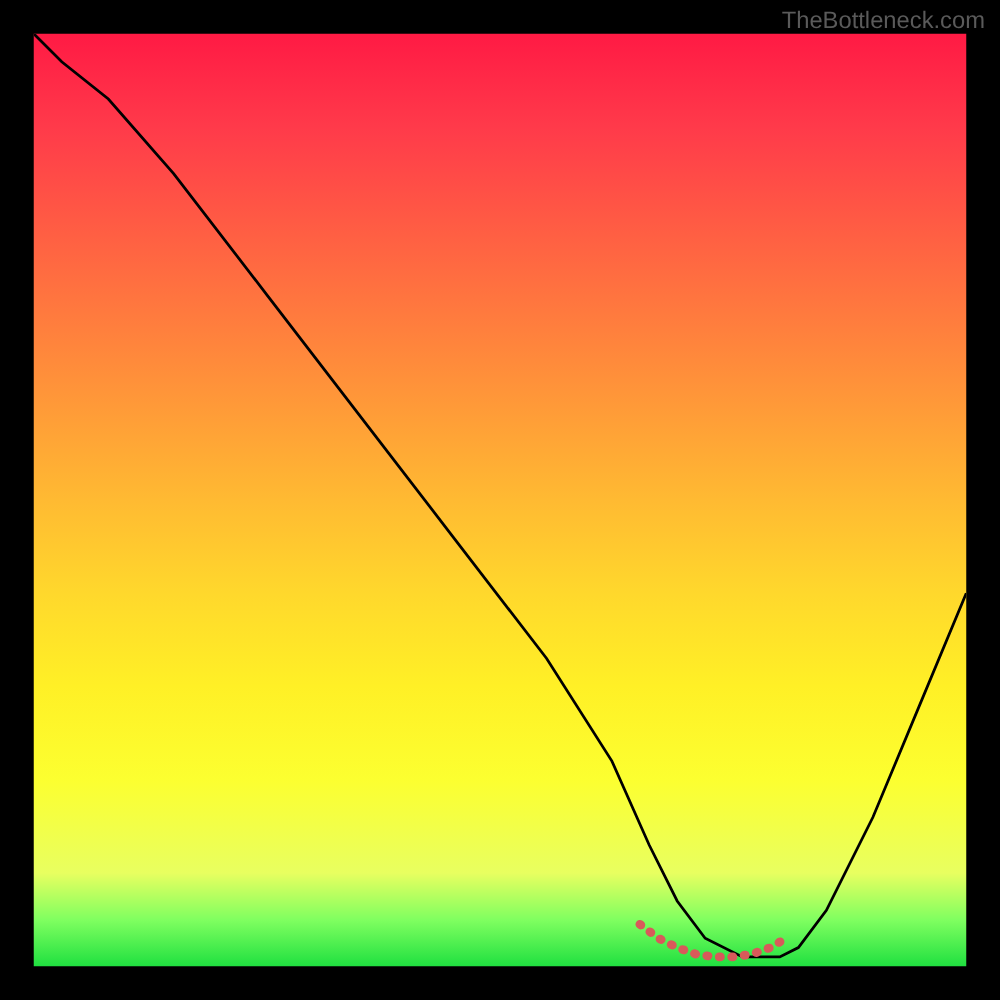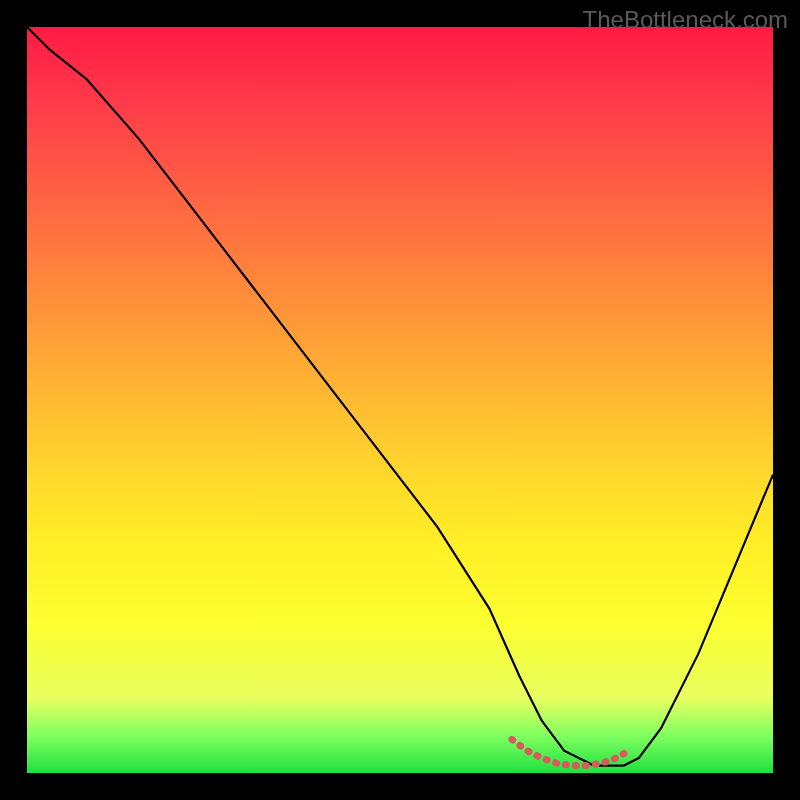--- a/index.html
+++ b/index.html
@@ -8,21 +8,21 @@
     height: 800px;
     background: #000000;
     position: relative;
     font-family: Arial, sans-serif;
   }
   .watermark {
     position: absolute;
     top: 6px;
     right: 12px;
     color: #5a5a5a;
-    font-size: 24px;
+    font-size: 19px;
     font-weight: normal;
     z-index: 10;
   }
   .plot-area {
     position: absolute;
     left: 27px;
     top: 27px;
     width: 746px;
     height: 746px;
     background: linear-gradient(to bottom,

